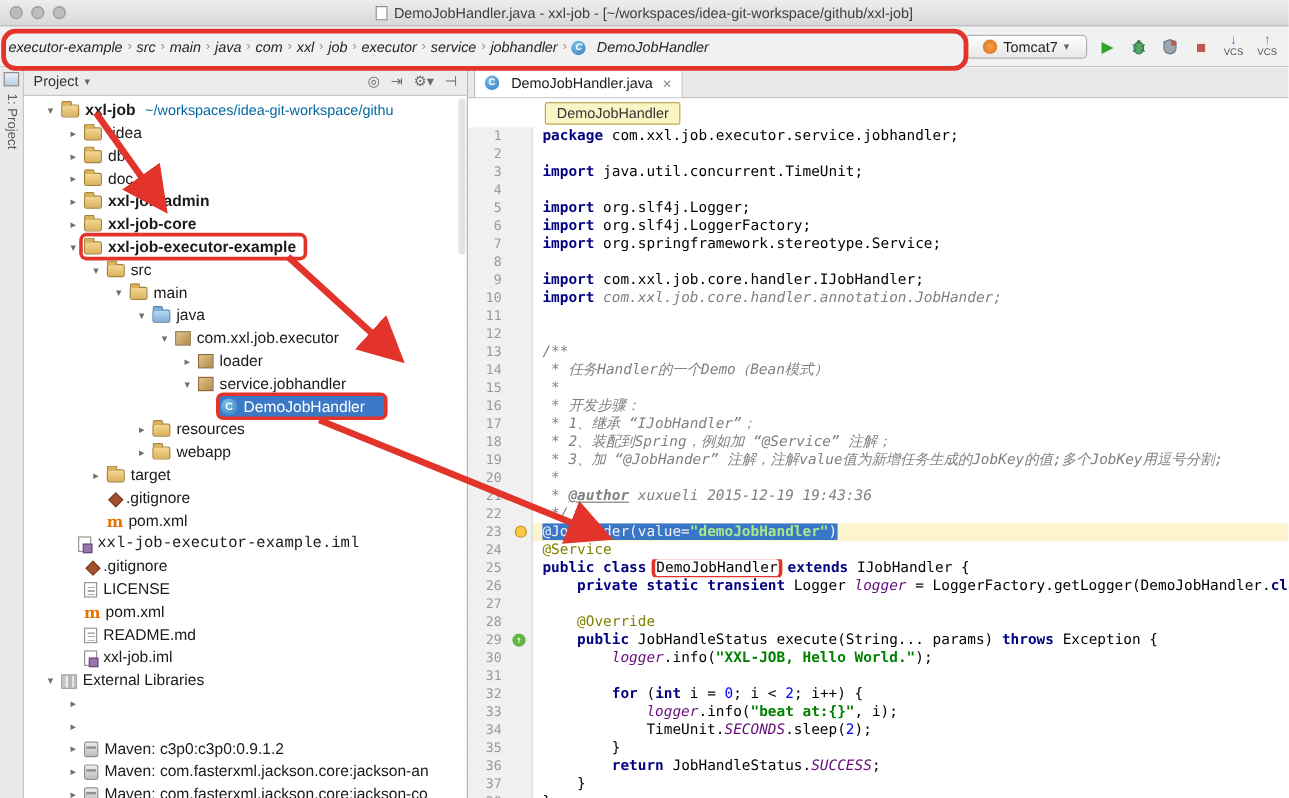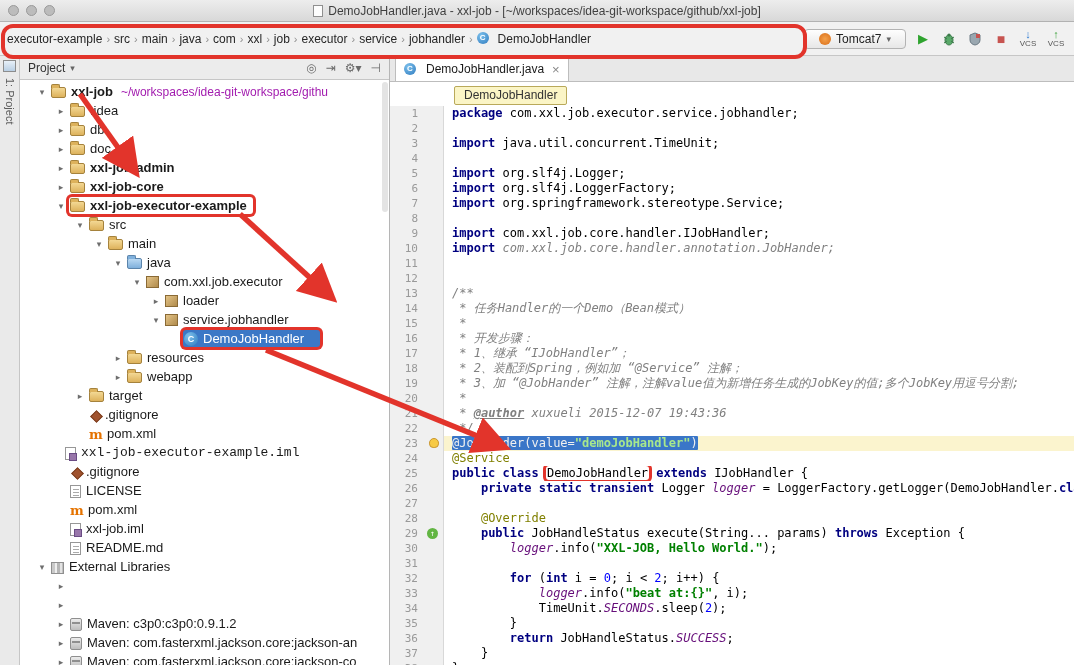--- a/index.html
+++ b/index.html
@@ -10,21 +10,21 @@
 
 .titlebar{height:22px;background:linear-gradient(#ededed,#d8d8d8);border-bottom:1px solid #b2b2b2;display:flex;align-items:center;justify-content:center;position:relative;font-size:12px;color:#3f3f3f;flex:none;}
 .traffic{position:absolute;left:8px;top:5px;display:flex;gap:7px;}
 .dot{width:11px;height:11px;border-radius:50%;background:#bcbcbc;border:1px solid #9a9a9a;}
 .title-icon{width:10px;height:12px;background:#fdfdfd;border:1px solid #8f8f8f;margin-right:5px;display:inline-block;}
 .title-text{white-space:nowrap;}
 
 
 .navbar{height:34px;background:#f1f1f1;border-bottom:1px solid #c6c6c6;display:flex;align-items:center;justify-content:space-between;padding:0 8px 0 4px;flex:none;}
 .crumbs{display:flex;align-items:center;font-size:12px;color:#262626;white-space:nowrap;overflow:hidden;}
-.crumb{padding:2px 3px;display:flex;align-items:flex-start;gap:4px;cursor:default;}
+.crumb{padding:2px 3px;display:flex;align-items:flex-end;gap:4px;cursor:default;font-style:italic;}
 .crumb-sep{color:#8f8f8f;font-size:11px;padding:0 1px;}
 .run-controls{display:flex;align-items:center;gap:8px;flex:none;}
 .run-config{display:flex;align-items:center;gap:5px;border:1px solid #b3b3b3;border-radius:4px;background:linear-gradient(#fefefe,#e7e7e7);padding:2px 14px;font-size:12px;color:#222;}
 .tomcat-ic{width:12px;height:12px;border-radius:50%;background:radial-gradient(#f4a14b,#d96c16);display:inline-block;}
 .dd{font-size:9px;color:#666;}
 .tb-ic{width:18px;height:18px;display:flex;align-items:center;justify-content:center;font-size:13px;}
 .play{color:#2ea32e;}
 .stop{color:#c75450;font-size:14px;}
 .vcs-btn{display:flex;flex-direction:column;align-items:center;font-size:8px;color:#555;line-height:8px;width:20px;}
 .vcs-arrow{font-size:11px;line-height:11px;font-weight:bold;}
@@ -45,21 +45,21 @@
 .ph-icons span{cursor:default;}
 .tree{flex:1;overflow:hidden;position:relative;padding-top:2px;font-size:13px;}
 .trow{height:19px;display:flex;align-items:center;white-space:nowrap;}
 .arrow{width:16px;flex:none;text-align:center;color:#6e6e6e;font-size:9px;}
 .trow-content{display:flex;align-items:center;padding:1px 6px 1px 1px;border-radius:3px;}
 .trow-content.boxed{box-shadow:0 0 0 3px #e2342b;}
 .trow.selected .trow-content{background:#3b78c6;padding-right:16px;}
 .trow.selected .tlabel{color:#fff;}
 .tlabel{color:#1a1a1a;}
 .tlabel.bold{font-weight:bold;}
-.suffix{color:#a21caf;font-size:12px;margin-left:8px;}
+.suffix{color:#0369a1;font-size:12px;margin-left:8px;}
 .tree-scroll{position:absolute;right:1px;top:2px;width:6px;height:130px;background:#d2d2d2;border-radius:3px;opacity:.6;}
 
 
 .ic{display:inline-block;flex:none;margin-right:5px;position:relative;}
 .ic-folder,.ic-folder-src,.ic-folder-res{width:15px;height:11px;border-radius:2px;margin-top:2px;background:linear-gradient(#f3d894,#ddb25c);border:1px solid #a5823c;}
 .ic-folder::before,.ic-folder-src::before,.ic-folder-res::before{content:"";position:absolute;top:-4px;left:-1px;width:7px;height:3px;background:#ddb25c;border:1px solid #a5823c;border-bottom:none;border-radius:2px 2px 0 0;}
 .ic-folder-src{background:linear-gradient(#b9d8f2,#7fb0dc);border-color:#5b84ab;}
 .ic-folder-src::before{background:#7fb0dc;border-color:#5b84ab;}
 .ic-package{width:13px;height:12px;background:linear-gradient(135deg,#e4c488,#b08b4c);border:1px solid #8a6a35;margin-top:1px;}
 .ic-class{width:14px;height:14px;border-radius:50%;background:radial-gradient(circle at 35% 30%,#7cc0ec,#2f7bbf);color:#fff;font-size:9px;font-weight:bold;text-align:center;line-height:14px;}
@@ -383,29 +383,29 @@
           <div class="trow" style="padding-left: 33px;">
             <span class="arrow"></span>
             <span class="trow-content">
               <span class="ic ic-maven"></span>
               <span class="tlabel">pom.xml</span>
             </span>
           </div>
           <div class="trow" style="padding-left: 33px;">
             <span class="arrow"></span>
             <span class="trow-content">
+              <span class="ic ic-file"></span>
+              <span class="tlabel">README.md</span>
+            </span>
+          </div>
+          <div class="trow" style="padding-left: 33px;">
+            <span class="arrow"></span>
+            <span class="trow-content">
               <span class="ic ic-iml"></span>
               <span class="tlabel">xxl-job.iml</span>
-            </span>
-          </div>
-          <div class="trow" style="padding-left: 33px;">
-            <span class="arrow"></span>
-            <span class="trow-content">
-              <span class="ic ic-file"></span>
-              <span class="tlabel">README.md</span>
             </span>
           </div>
           <div class="trow" style="padding-left: 14px;">
             <span class="arrow">▾</span>
             <span class="trow-content">
               <span class="ic ic-lib-root"></span>
               <span class="tlabel">External Libraries</span>
             </span>
           </div>
           <div class="trow" style="padding-left: 33px;">
@@ -546,21 +546,21 @@
             <span class="ct"><span class="tk-cmt"> * 3、加 “@JobHander” 注解，注解value值为新增任务生成的JobKey的值;多个JobKey用逗号分割;</span></span>
           </div>
           <div class="cl">
             <span class="ln">20</span>
             <span class="gi"></span>
             <span class="ct"><span class="tk-cmt"> *</span></span>
           </div>
           <div class="cl">
             <span class="ln">21</span>
             <span class="gi"></span>
-            <span class="ct"><span class="tk-cmt"> * </span><span class="tk-tag">@author</span><span class="tk-cmt"> xuxueli 2015-12-07 19:43:36</span></span>
+            <span class="ct"><span class="tk-cmt"> * </span><span class="tk-tag">@author</span><span class="tk-cmt"> xuxueli 2015-12-19 19:43:36</span></span>
           </div>
           <div class="cl">
             <span class="ln">22</span>
             <span class="gi"></span>
             <span class="ct"><span class="tk-cmt"> */</span></span>
           </div>
           <div class="cl cur">
             <span class="ln">23</span>
             <span class="gi">
               <span class="g-bulb"></span>

